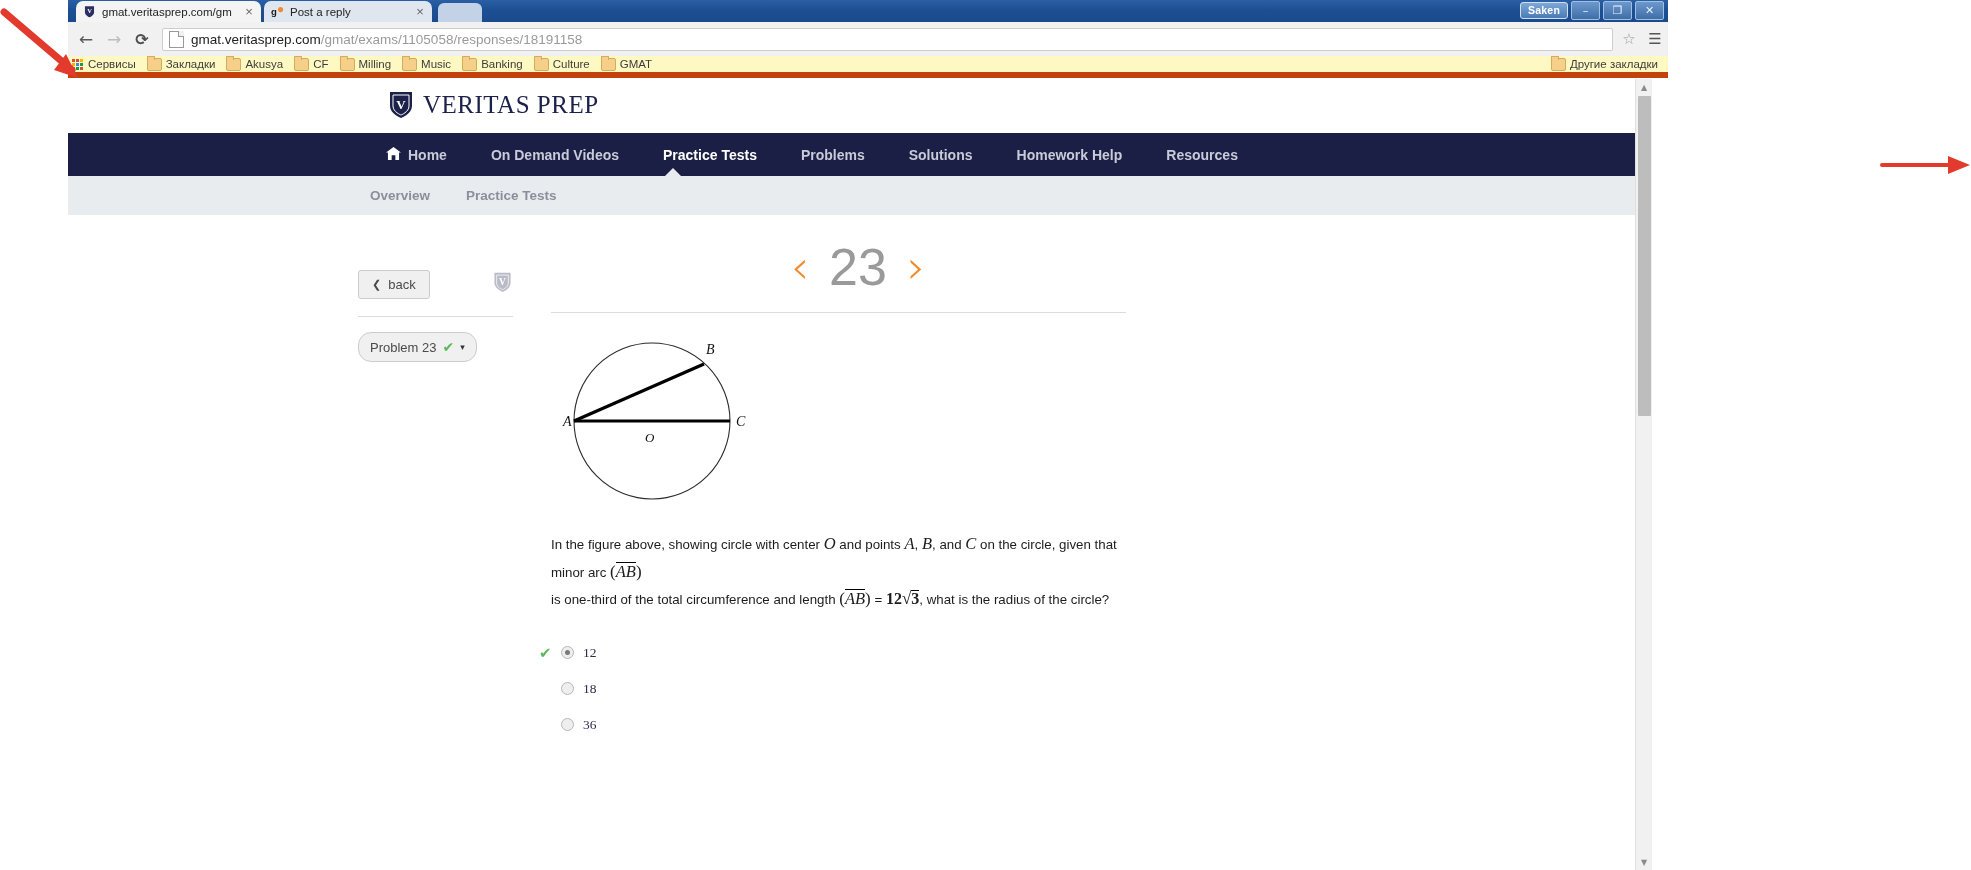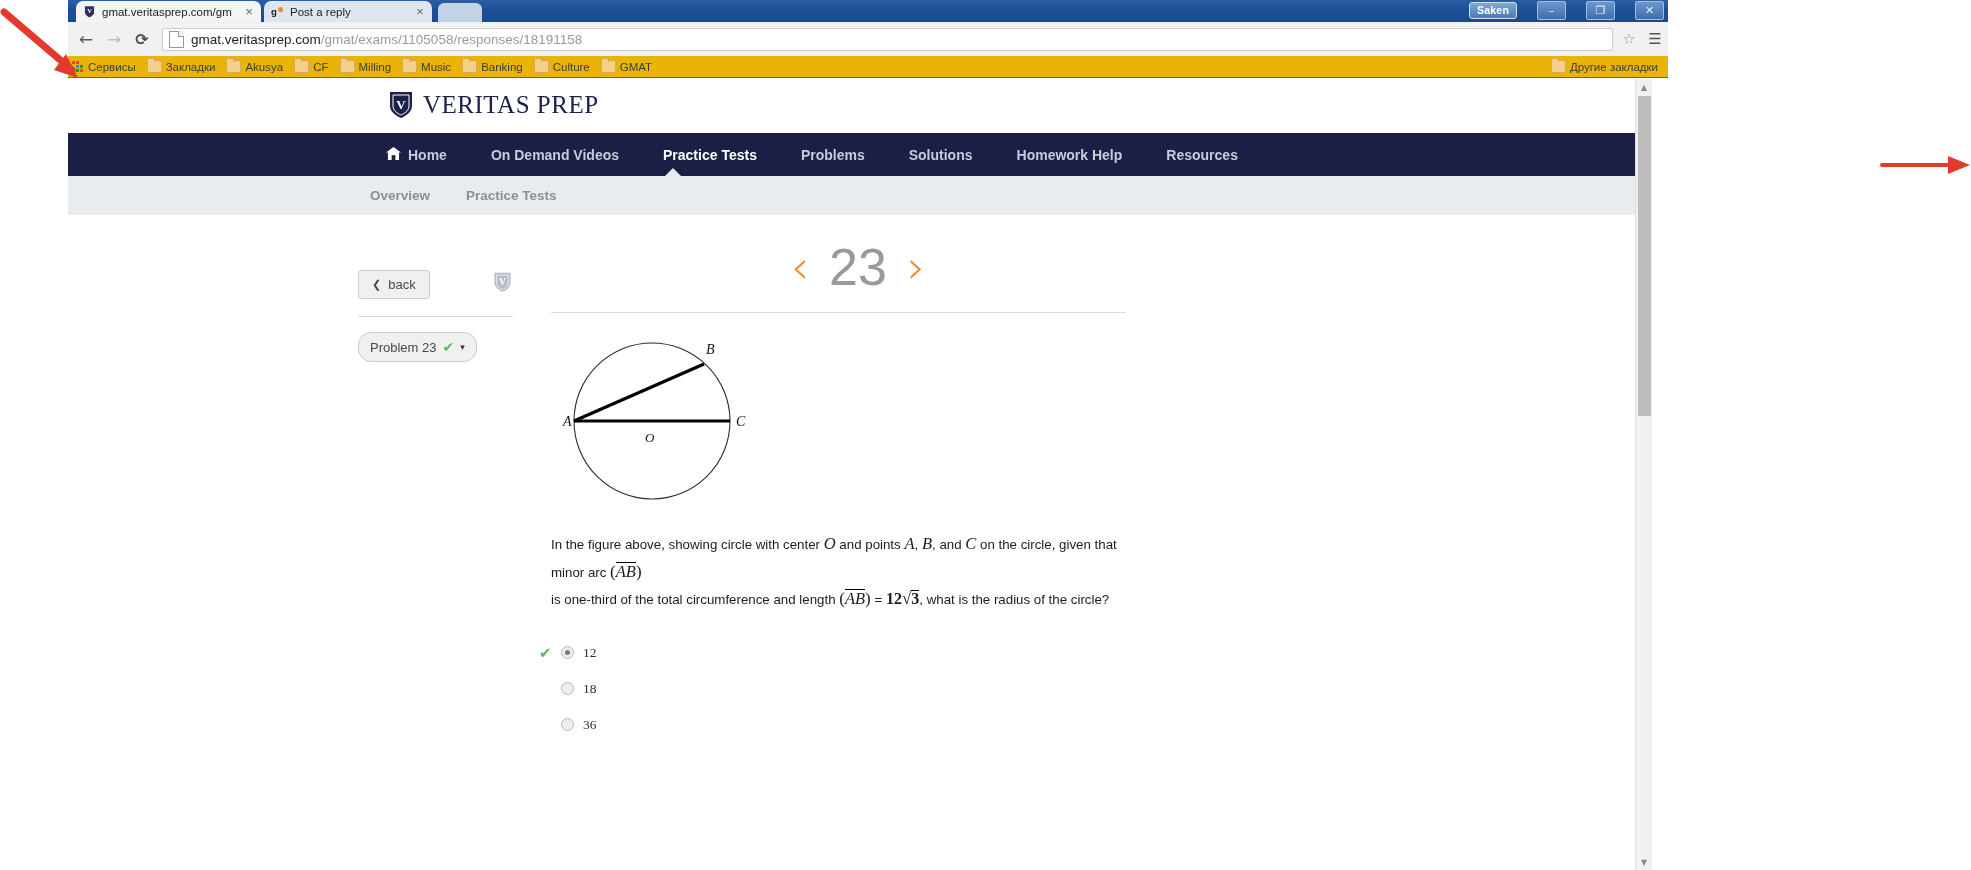--- a/index.html
+++ b/index.html
@@ -47,21 +47,21 @@
   .tab-fav {
     width: 15px; height: 15px; flex: 0 0 15px;
     margin-right: 5px;
     display:flex; align-items:center; justify-content:center;
   }
   .tab-title { flex: 1 1 auto; overflow: hidden; text-overflow: clip; font-size: 11.5px; }
   .tab-close { flex: 0 0 12px; font-size: 13px; color:#666; text-align: center; line-height: 1; }
 
   #win-buttons {
     position: absolute; right: 4px; top: 1px;
-    display: flex; align-items: center; gap: 20px;
+    display: flex; align-items: center; gap: 3px;
   }
   #user-chip {
     background: linear-gradient(to bottom,#7fa8d8,#4a7ab5);
     border: 1px solid #cfe0f2;
     border-radius: 3px;
     color: #fff; font-size: 10.5px; font-weight: bold;
     padding: 1px 7px 2px 7px;
     letter-spacing: .2px;
   }
   .win-btn {
@@ -112,22 +112,22 @@
     width:5px;height:5px;background:#f1f1f1;border-left:1px solid #999;border-bottom:1px solid #999;
   }
   #url-text { font-size: 13.5px; color: #9a9a9a; white-space: nowrap; }
   #url-text b { color: #222; font-weight: normal; }
   #star-icon { width: 26px; text-align:center; color: #9b9b9b; font-size: 15px; font-family:"DejaVu Sans",sans-serif;}
   #menu-icon { width: 26px; text-align:center; color: #555; font-size: 15px; font-family:"DejaVu Sans",sans-serif;}
 
   #bookmarks {
     position: absolute; left: 0; top: 56px;
     width: 1600px; height: 22px;
-    background: #eab308;
-    border-bottom: 1px solid #c2410c;
+    background: #fef9c3;
+    border-bottom: 6px solid #c2410c;
     display: flex; align-items: center;
     padding-left: 4px;
     box-sizing: border-box;
   }
   .bm {
     display: flex; align-items: center;
     font-size: 11.5px; color: #3d3d3d;
     margin-right: 11px;
     white-space: nowrap;
   }

